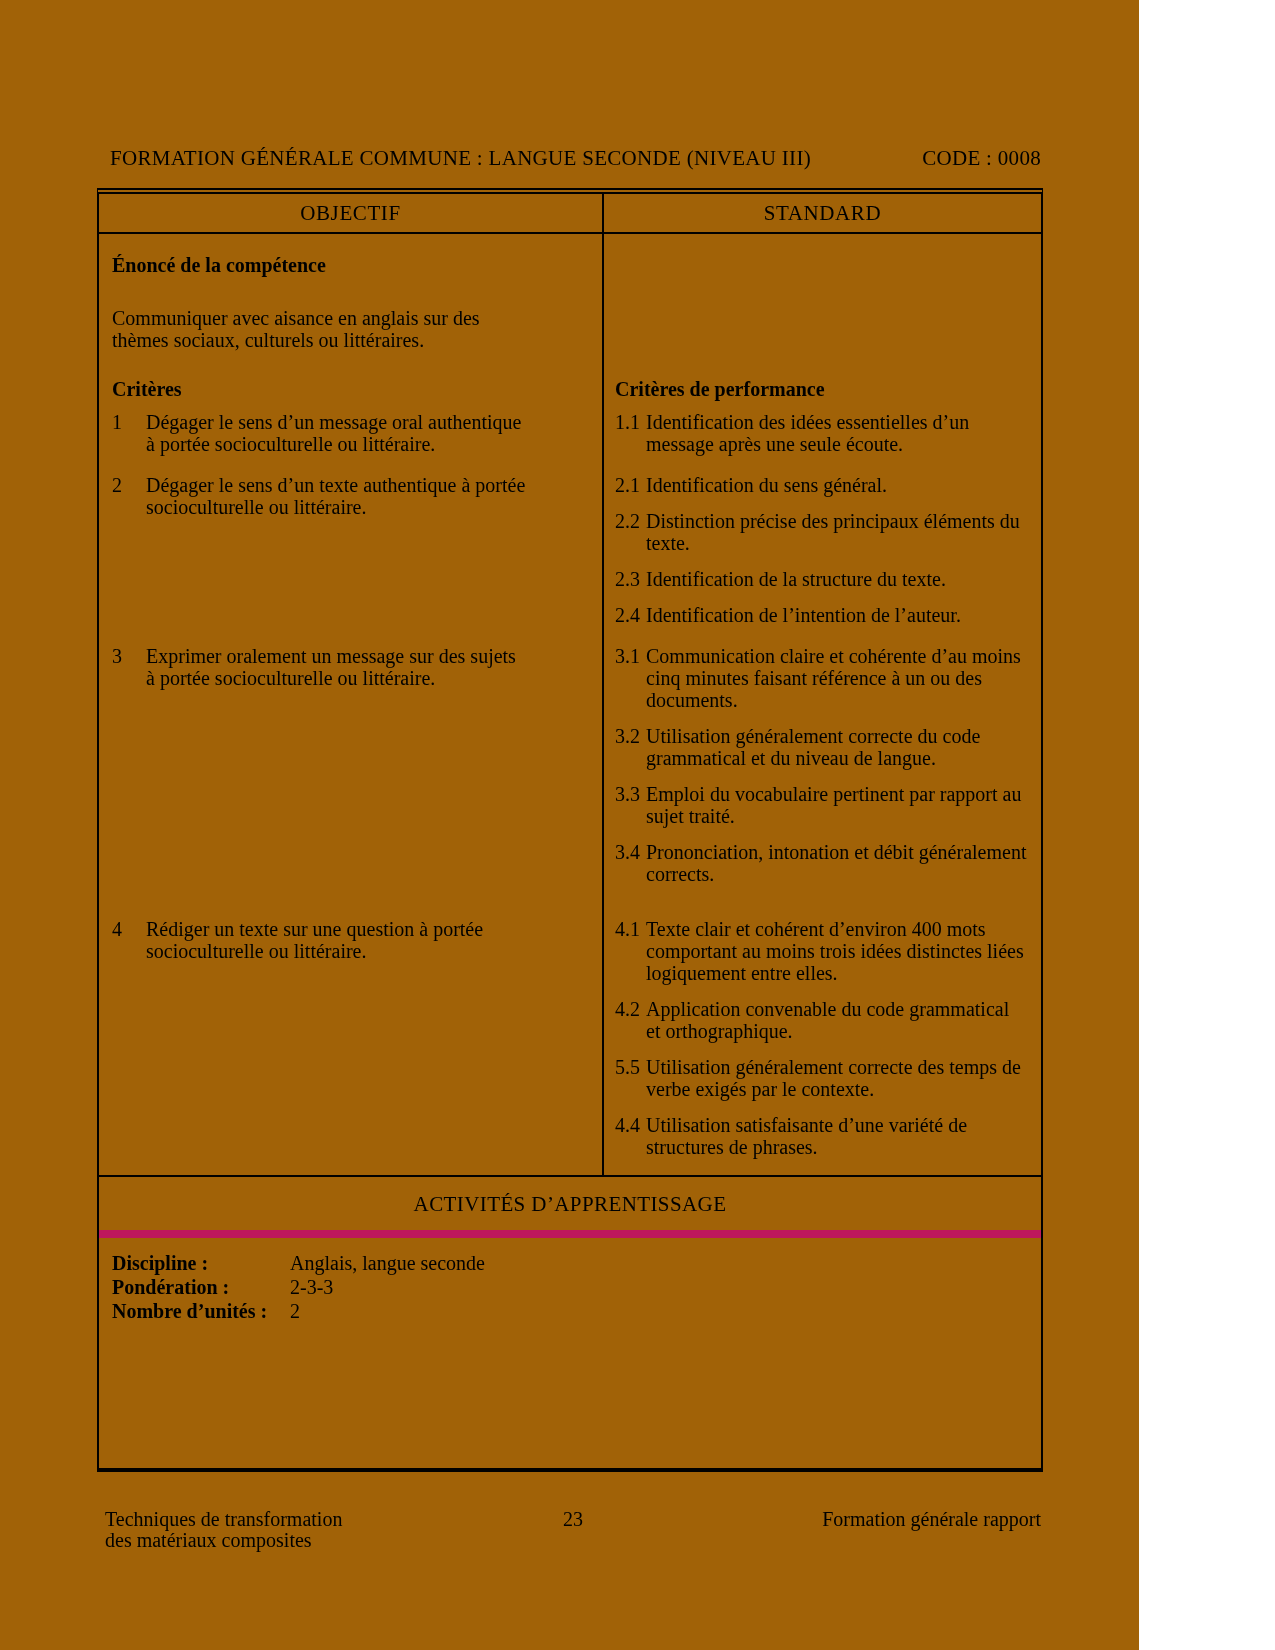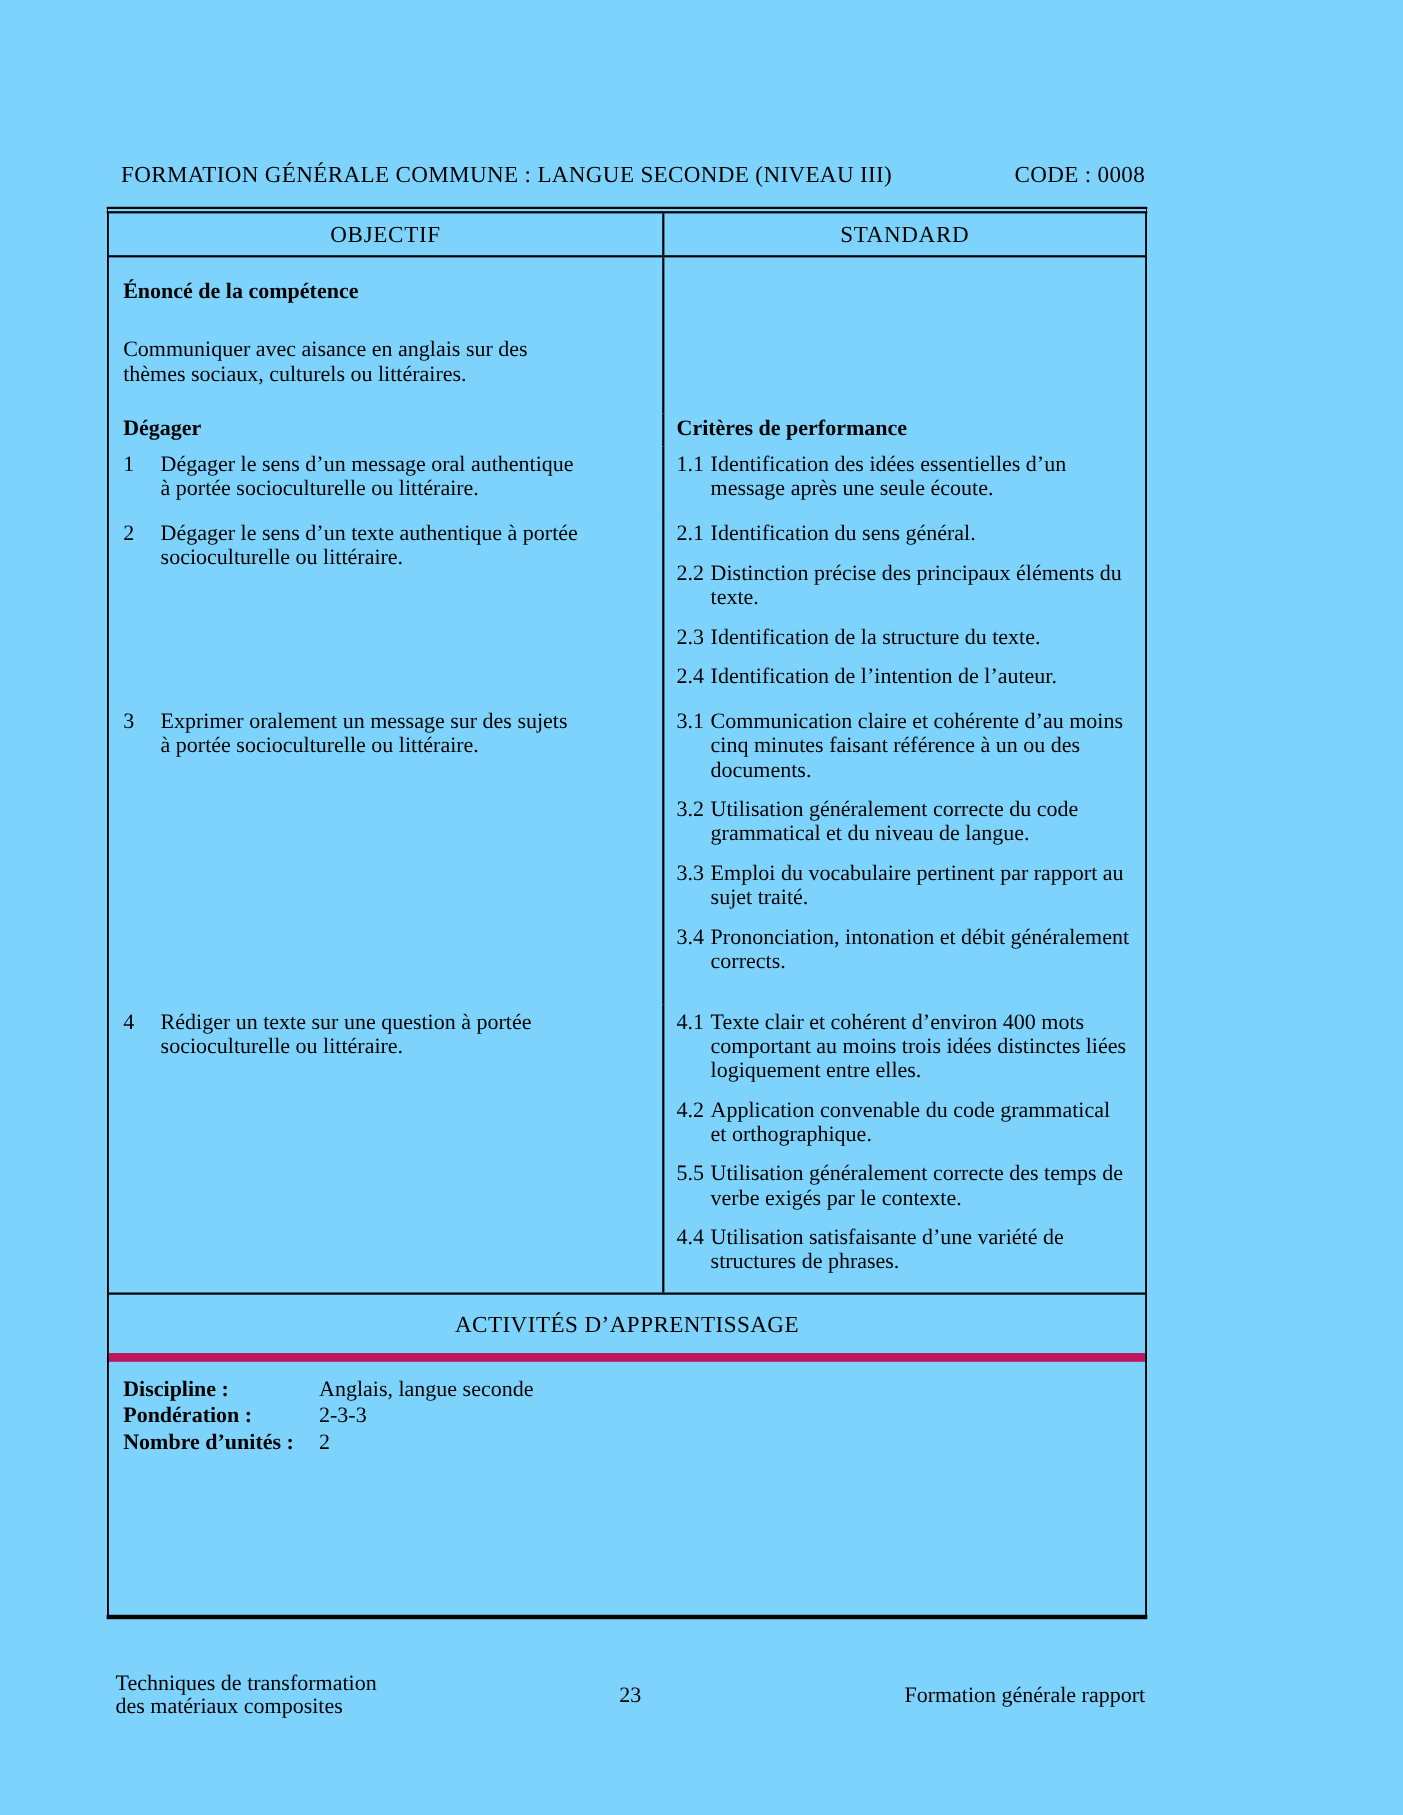--- a/index.html
+++ b/index.html
@@ -1,19 +1,19 @@
 <!DOCTYPE html>
 <html><head>
 <meta charset="utf-8">
 <style>
   html,body{margin:0;padding:0;background:#ffffff;}
   .page{
     position:relative;
-    width:1275px;height:1650px;
-    background:#7dd3fc;color:#000;
+    width:1139px;height:1650px;
+    background:#a16207;color:#000;
     font-family:"Liberation Serif","DejaVu Serif",serif;
     font-size:20px;line-height:22px;
     overflow:hidden;
   }
   .content{position:absolute;left:97px;top:146px;width:946px;}
   .doc-header{
     display:flex;justify-content:space-between;align-items:flex-start;
     font-size:21px;line-height:24px;letter-spacing:0.3px;
     padding:0 2px 0 13px;margin-bottom:18px;
   }
@@ -48,23 +48,23 @@
   .txt{white-space:pre-line;}
   .activities-row{
     border-top:2px solid #000;border-bottom:8px solid #be185d;
     height:53px;display:flex;align-items:center;justify-content:center;
     font-size:21px;letter-spacing:0.4px;
   }
   .details-cell{height:230px;padding:13px 10px 0 13px;box-sizing:border-box;}
   .detail-row{display:flex;line-height:24px;}
   .detail-label{width:178px;flex:none;font-weight:bold;}
   .page-footer{
-    display:flex;margin-top:48px;
+    display:flex;margin-top:37px;
     padding:0 2px 0 8px;
-    font-size:20px;line-height:21px;align-items:center;
+    font-size:20px;line-height:21px;
   }
   .footer-left{width:340px;white-space:pre-line;}
   .footer-center{flex:1;text-align:center;}
   .footer-right{width:340px;text-align:right;}
 </style>
 </head>
 <body>
 
 <div class="page">
   <div class="content">
@@ -84,21 +84,21 @@
       <div class="row band band-a">
         <div class="cl">
           <div class="bold">Énoncé de la compétence</div>
           <div class="enonce-text">Communiquer avec aisance en anglais sur des
 thèmes sociaux, culturels ou littéraires.</div>
         </div>
         <div class="cr"></div>
       </div>
 
       <div class="row band band-b">
-        <div class="cl bold">Dégager</div>
+        <div class="cl bold">Critères</div>
         <div class="cr bold">Critères de performance</div>
       </div>
 
       <div class="row band band-c">
         <div class="cl">
           <div class="item">
             <span class="num">1</span>
             <span class="txt">Dégager le sens d’un message oral authentique
 à portée socioculturelle ou littéraire.</span>
           </div>

